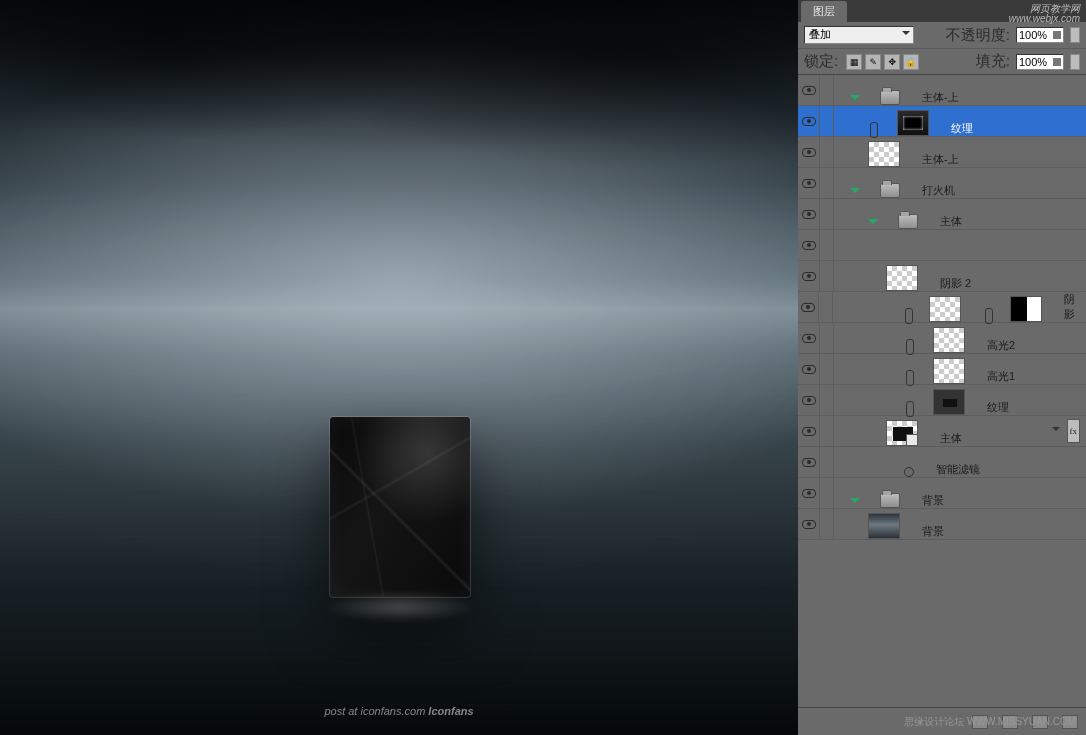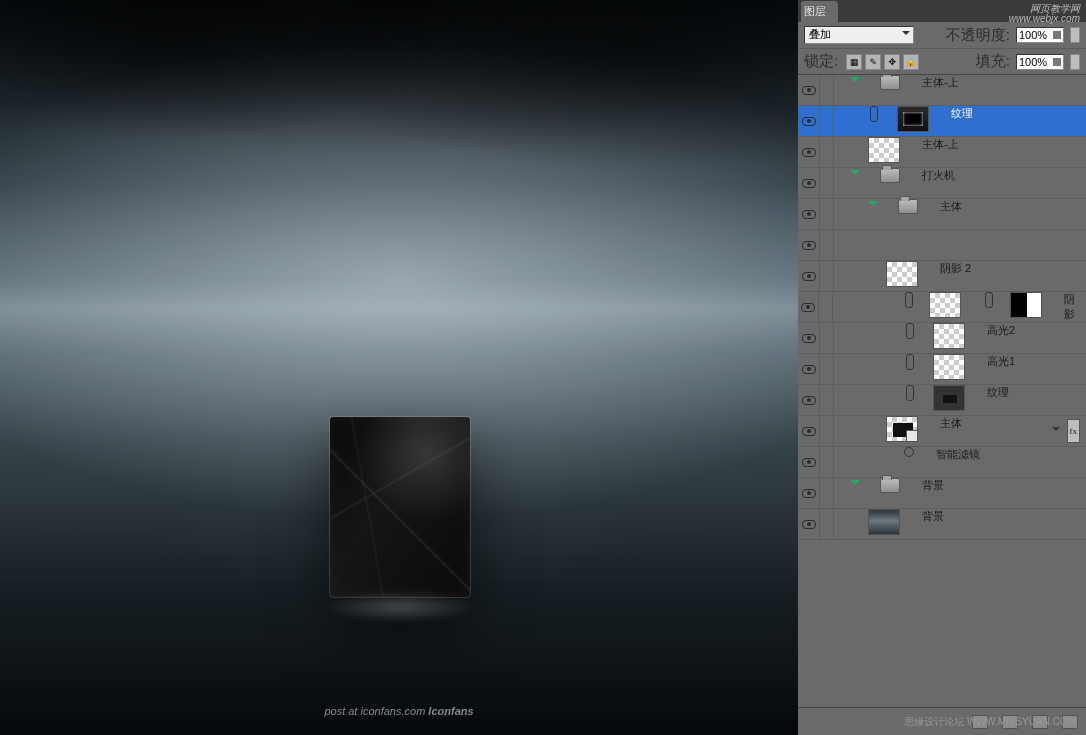--- a/index.html
+++ b/index.html
@@ -46,41 +46,41 @@
   content:""; position:absolute; left:-8px; right:-8px; bottom:-25px; height:30px;
   background: radial-gradient(ellipse, rgba(255,255,255,.25), transparent 70%);
   filter: blur(3px);
 }
 .credit { position:absolute; bottom:18px; left:50%; transform:translateX(-50%); color:#888; font-size:11px; font-style:italic; }
 
 
 .panel { width: 288px; height: 735px; background: #535353; color: #000; display:flex; flex-direction:column; }
 .watermark-top { position:absolute; right:6px; top:4px; color:#bbb; font-size:10px; text-align:right; line-height:10px; z-index:5;font-style:italic;}
 .tab-strip { background: #3a3a3a; height: 22px; display:flex; align-items:flex-end; padding-left:3px; }
-.tab { background:#6a6a6a; color:#e8e8e8; font-size:11px; padding:3px 12px 3px 3px; border-top-left-radius:3px; border-top-right-radius:3px; }
+.tab { background:#6a6a6a; color:#e8e8e8; font-size:11px; padding:3px 12px 3px 12px; border-top-left-radius:3px; border-top-right-radius:3px; }
 .tab-strip .gap { flex:1; }
 .opt-row { background:#6a6a6a; height:26px; display:flex; align-items:center; padding:0 6px; gap:6px; font-size:11px; }
 .opt-row + .opt-row { border-top:1px solid #5a5a5a;}
 .blend-select { flex:0 0 110px; height:18px; background:#efefef; border:1px inset #888; font-size:11px; padding:0 14px 0 4px; position:relative;}
 .blend-select::after { content:""; position:absolute; right:3px; top:50%; transform:translateY(-50%); border:4px solid transparent; border-top-color:#333;}
 .label-dim { color:#2a2a2a; font-size:15px;}
 .pct-field { width:48px; height:16px; background:#fff; border:1px inset #888; font-size:11px; display:flex; align-items:center; padding:0 2px;}
 .pct-field::after{content:""; margin-left:auto; width:8px; height:8px; background:linear-gradient(#777,#777);}   
 .stepper { width:10px; height:16px; background:#bdbdbd; border:1px solid #888;}
 .lock-icons { display:flex; gap:3px; margin-left:2px;}
 .lock-ic { width:16px; height:16px; background:#b5b5b5; border:1px solid #888; display:flex; align-items:center; justify-content:center; font-size:9px;}
 
 .layers { flex:1; background:#6a6a6a; overflow:auto; border-top:1px solid #454545;}
 .layer-row { display:flex; align-items:center; min-height:30px; border-bottom:1px solid #5d5d5d; font-size:11px; color:#1a1a1a; position:relative; }
 .layer-row.selected { background:#2f6fcf; color:#fff; }
 .vis-col { width:22px; height:100%; min-height:30px; display:flex; align-items:center; justify-content:center; border-right:1px solid #5d5d5d;}
 .eye { width:14px; height:9px; border:1px solid #2a2a2a; border-radius:60%/100%; position:relative;}
 .eye::after{content:""; position:absolute; left:50%; top:50%; width:4px; height:4px; background:#2a2a2a; border-radius:50%; transform:translate(-50%,-50%);}
 .lock-col { width:14px; border-right:1px solid #5d5d5d; min-height:30px;}
-.content { flex:1; display:flex; align-items:flex-start; min-height:30px; padding-right:6px;gap:16px;}
+.content { flex:1; display:flex; align-items:flex-end; min-height:30px; padding-right:6px;gap:16px;}
 .indent-sp { flex:0 0 auto; } 
 .disclose { width:12px; height:12px; margin-right:2px; position:relative;}
 .disclose.open::before { content:""; position:absolute; left:0; top:2px; border:5px solid transparent; border-top-color:#2a6; }
 .folder-ic { width:20px; height:15px; background:linear-gradient(#bdbdbd,#8e8e8e); border:1px solid #555; border-radius:2px; margin-right:6px; position:relative;}
 .folder-ic::before{content:""; position:absolute; left:1px; top:-4px; width:8px; height:4px; background:#a5a5a5; border:1px solid #555; border-bottom:none; border-radius:2px 2px 0 0;}
 .thumb { width:32px; height:26px; border:1px solid #555; background:#fff; margin-right:6px; flex:0 0 auto;}
 .thumb.checker { background:
   conic-gradient(#ccc 25%, #fff 0 50%, #ccc 0 75%, #fff 0) 0 0/10px 10px;
 }
 .thumb.texture { background:linear-gradient(#2a2a2a,#111); position:relative;}

